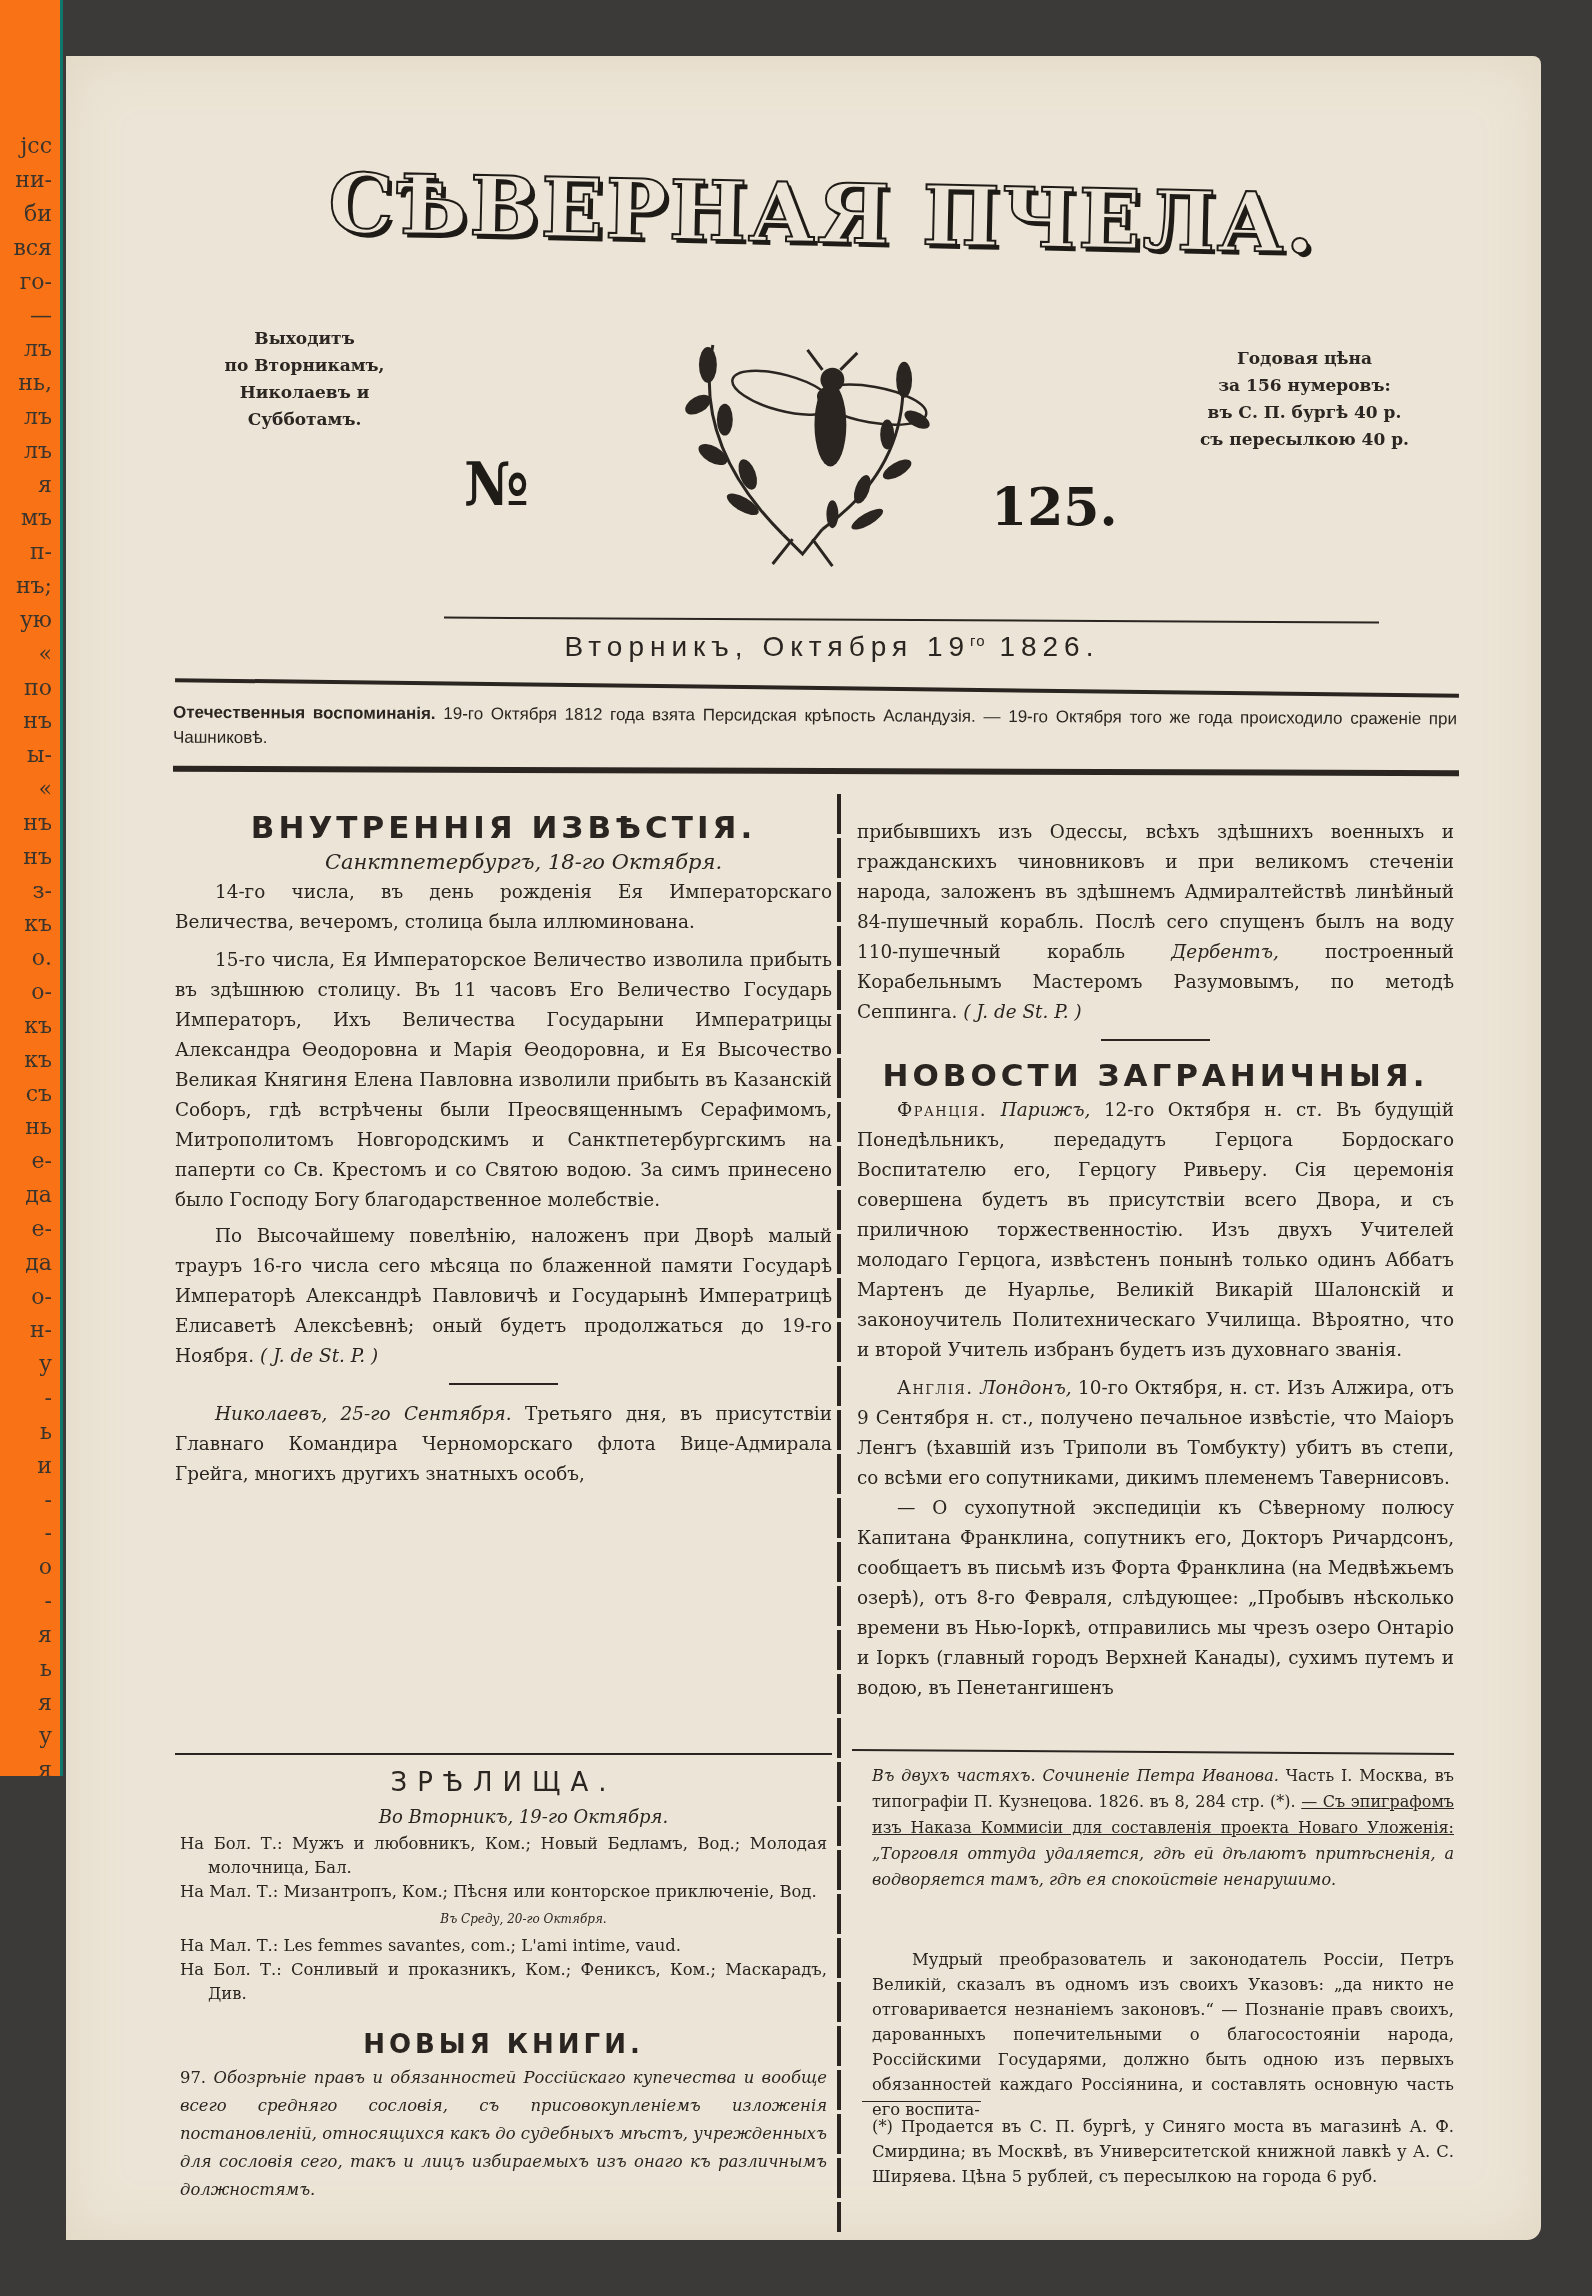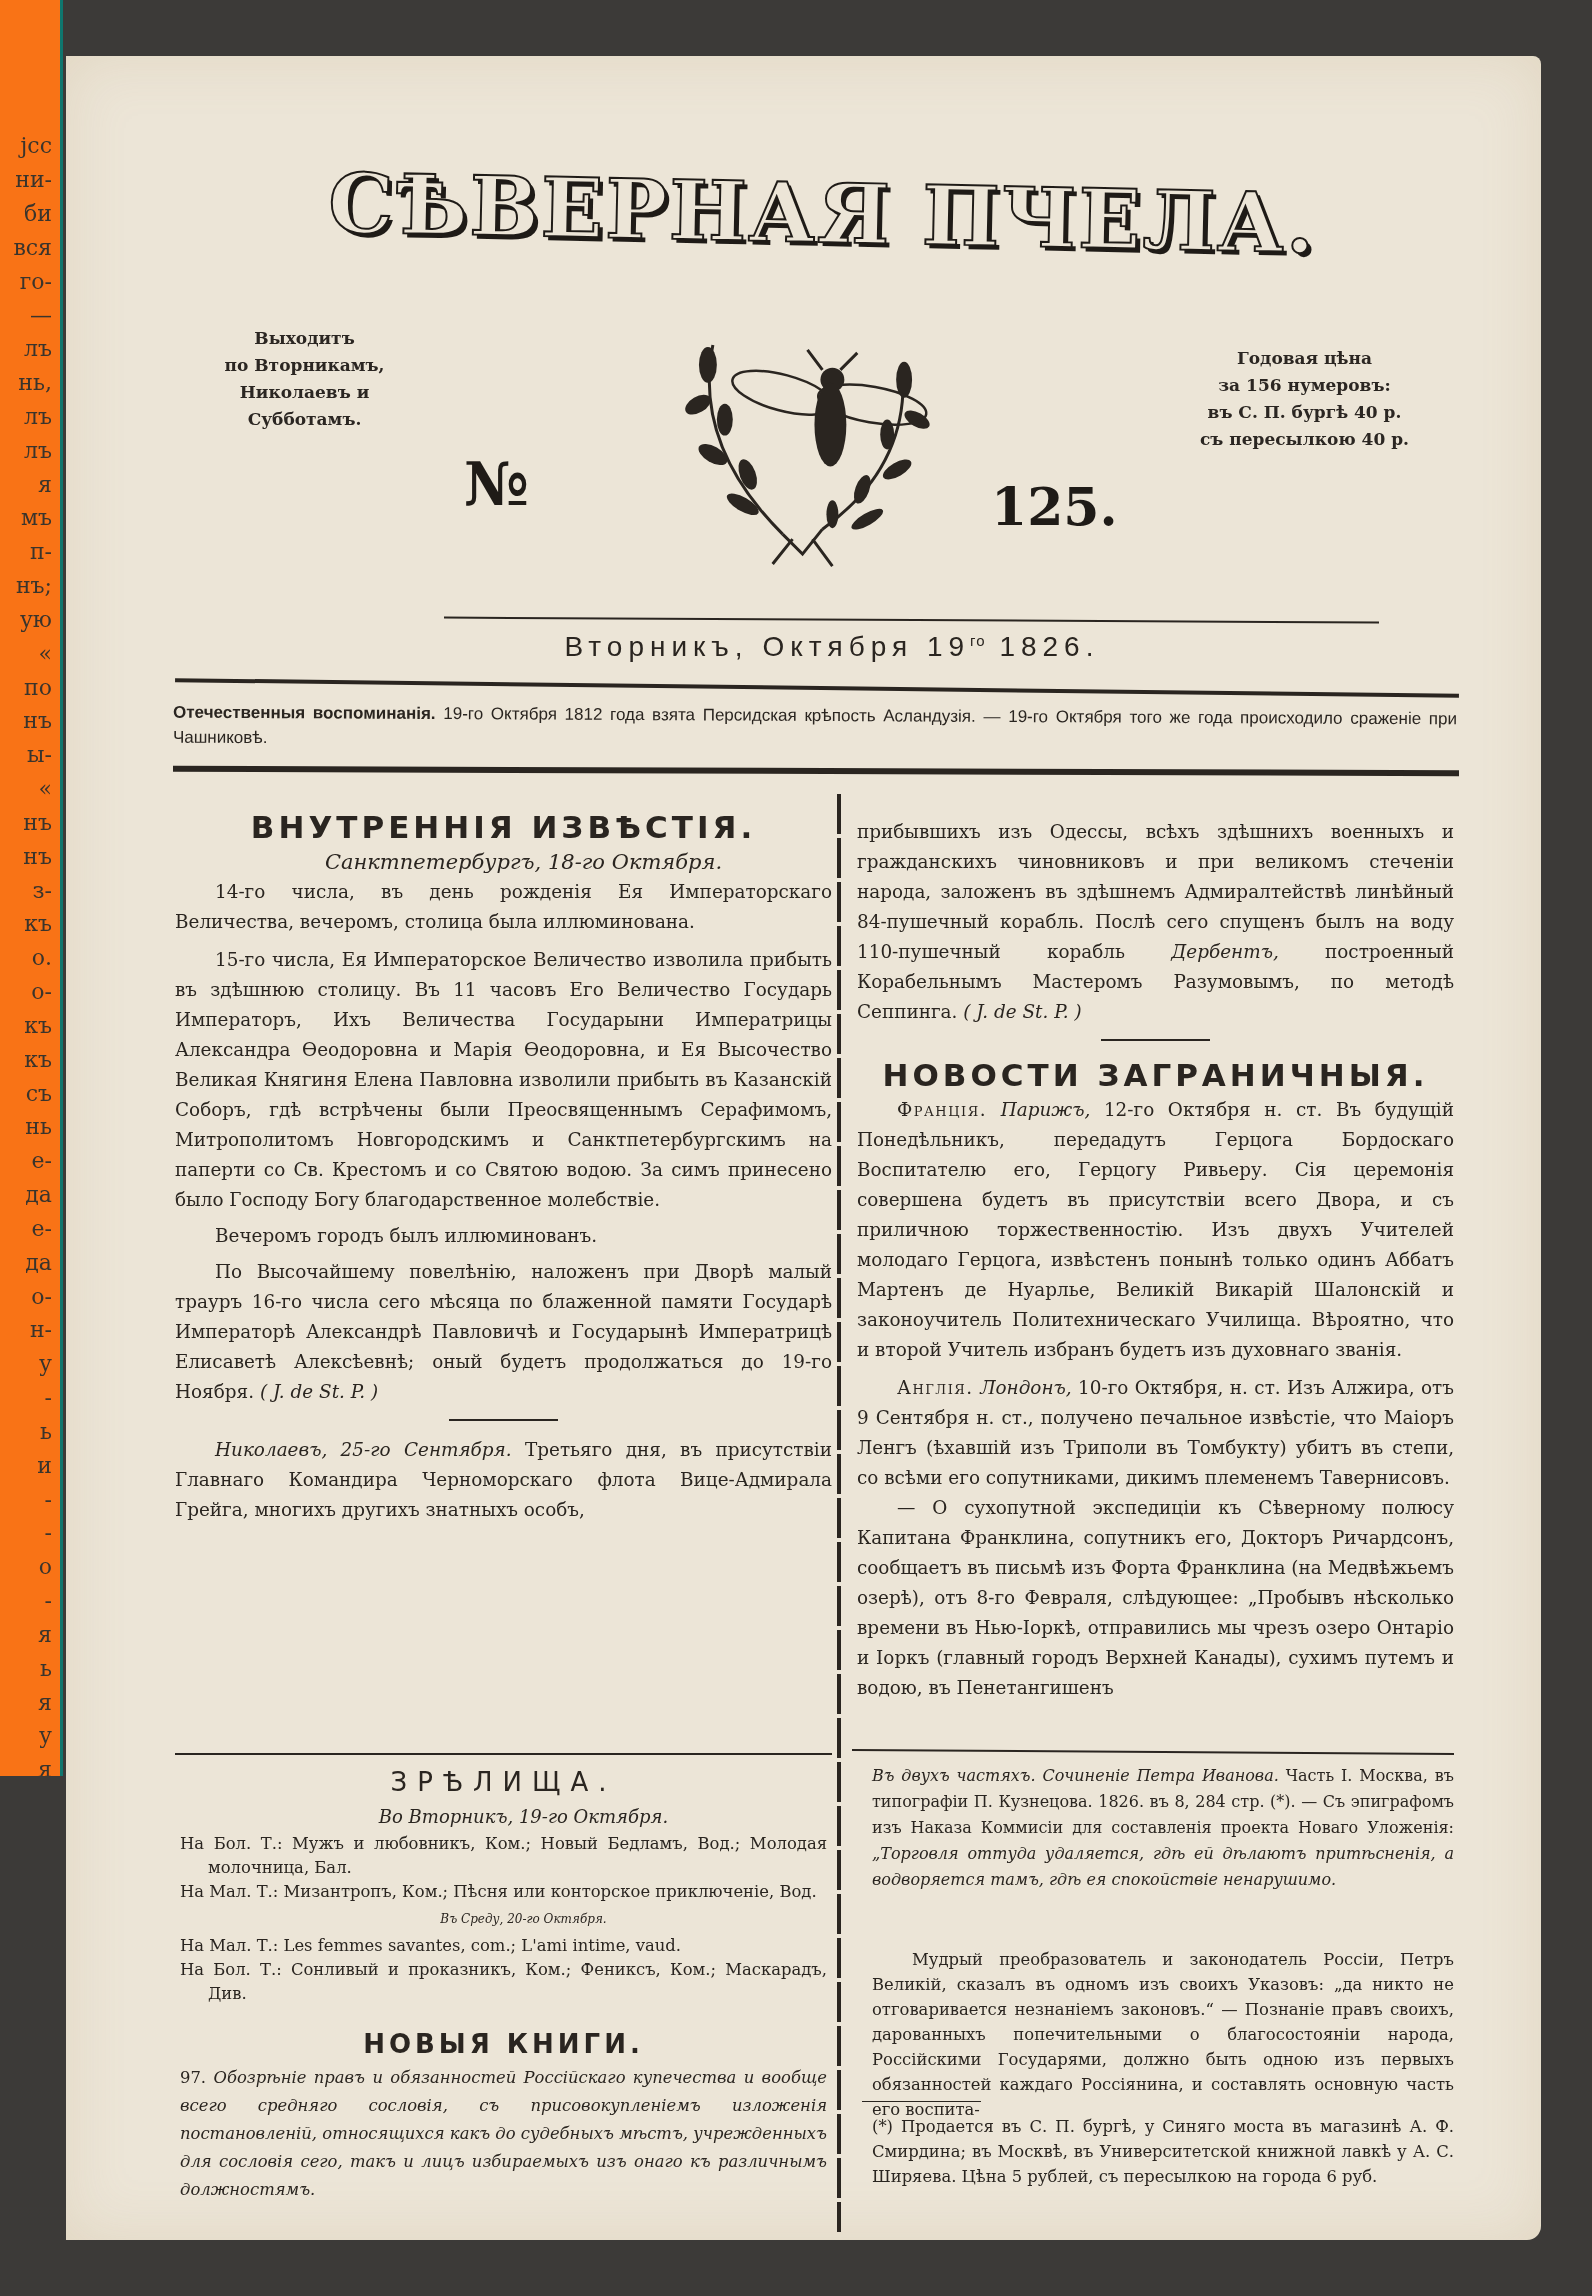--- a/index.html
+++ b/index.html
@@ -212,21 +212,20 @@
     <span>19-го Октября 1812 года взята Персидская крѣпость Асландузія. — 19-го Октября того же года происходило сраженіе при Чашниковѣ.</span>
   </div>
 
   <div class="rule" style="left:107px; top:712px; width:1286px; height:6px; transform:rotate(0.2deg);"></div>
 
   <div class="col" style="left:109px; top:751px; width:657px;">
     <h2 class="h-section">ВНУТРЕННІЯ ИЗВѢСТІЯ.</h2>
     <p class="h-place">Санктпетербургъ, 18-го Октября.</p>
     <p>14-го числа, въ день рожденія Ея Императорскаго Величества, вечеромъ, столица была иллюминована.</p>
     <p style="margin-top:8px;">15-го числа, Ея Императорское Величество изволила прибыть въ здѣшнюю столицу. Въ 11 часовъ Его Величество Государь Императоръ, Ихъ Величества Государыни Императрицы Александра Ѳеодоровна и Марія Ѳеодоровна, и Ея Высочество Великая Княгиня Елена Павловна изволили прибыть въ Казанскій Соборъ, гдѣ встрѣчены были Преосвященнымъ Серафимомъ, Митрополитомъ Новгородскимъ и Санктпетербургскимъ на паперти со Св. Крестомъ и со Святою водою. За симъ принесено было Господу Богу благодарственное молебствіе.</p>
-    <p style="margin-top:6px;">Вечеромъ городъ былъ иллюминованъ.</p>
     <p style="margin-top:6px;">
       <span>По Высочайшему повелѣнію, наложенъ при Дворѣ малый трауръ 16-го числа сего мѣсяца по блаженной памяти Государѣ Императорѣ Александрѣ Павловичѣ и Государынѣ Императрицѣ Елисаветѣ Алексѣевнѣ; оный будетъ продолжаться до 19-го Ноября.</span>
       <span class="it">( J. de St. P. )</span>
     </p>
     <div class="short-rule"></div>
     <p>
       <span class="it">Николаевъ, 25-го Сентября.</span>
       <span>Третьяго дня, въ присутствіи Главнаго Командира Черноморскаго флота Вице-Адмирала Грейга, многихъ другихъ знатныхъ особъ,</span>
     </p>
   </div>
@@ -271,21 +270,21 @@
     </p>
     <p>— О сухопутной экспедиціи къ Сѣверному полюсу Капитана Франклина, сопутникъ его, Докторъ Ричардсонъ, сообщаетъ въ письмѣ изъ Форта Франклина (на Медвѣжьемъ озерѣ), отъ 8-го Февраля, слѣдующее: „Пробывъ нѣсколько времени въ Нью-Іоркѣ, отправились мы чрезъ озеро Онтаріо и Іоркъ (главный городъ Верхней Канады), сухимъ путемъ и водою, въ Пенетангишенъ</p>
   </div>
 
   <div class="rule" style="left:786px; top:1695px; width:602px; height:2px; transform:rotate(0.4deg);"></div>
 
   <div class="col books" style="left:806px; top:1707px; width:582px; line-height:26px; font-size:16px;">
     <span>Въ двухъ частяхъ. Сочиненіе Петра Иванова.</span>
     <span style="font-style:normal;">Часть I.</span>
     <span style="font-style:normal;">Москва, въ типографіи П. Кузнецова. 1826. въ 8, 284 стр. (*).</span>
-    <span style="font-style:normal;">— Съ эпиграфомъ изъ Наказа Коммисіи для составленія проекта Новаго Уложенія:</span>
+    <span style="font-style:normal;text-decoration:underline;">— Съ эпиграфомъ изъ Наказа Коммисіи для составленія проекта Новаго Уложенія:</span>
     <span>„Торговля оттуда удаляется, гдѣ ей дѣлаютъ притѣсненія, а водворяется тамъ, гдѣ ея спокойствіе ненарушимо.</span>
   </div>
 
   <div class="col footnote" style="left:806px; top:1891px; width:582px;">
     <p>Мудрый преобразователь и законодатель Россіи, Петръ Великій, сказалъ въ одномъ изъ своихъ Указовъ: „да никто не отговаривается незнаніемъ законовъ.“ — Познаніе правъ своихъ, дарованныхъ попечительными о благосостояніи народа, Россійскими Государями, должно быть одною изъ первыхъ обязанностей каждаго Россіянина, и составлять основную часть его воспита-</p>
   </div>
 
   <div class="rule" style="left:796px; top:2045px; width:119px; height:1px;"></div>
 
   <div class="col footnote" style="left:806px; top:2058px; width:582px;">

